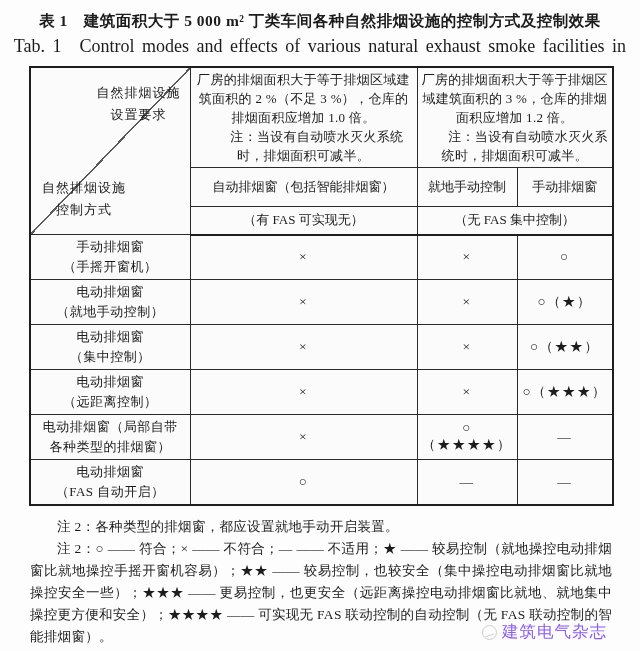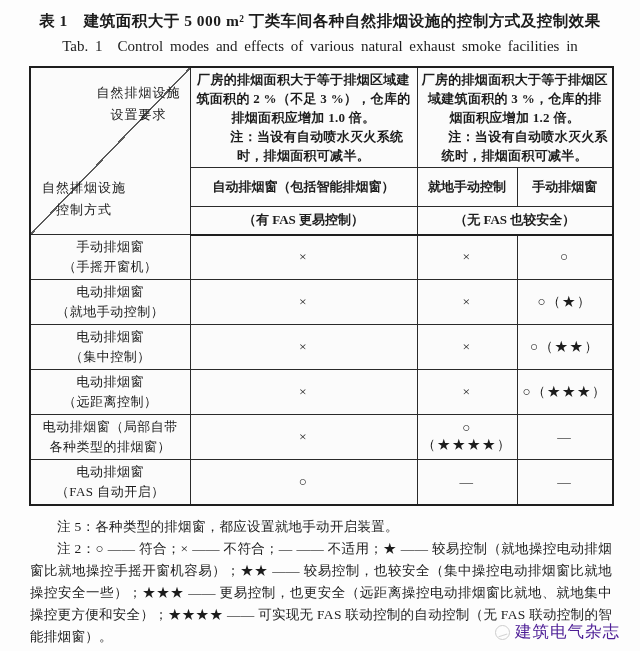--- a/index.html
+++ b/index.html
@@ -22,21 +22,21 @@
   .title-zh {
     padding-top: 10px;
     text-align: center;
     font-weight: bold;
     font-size: 15.5px;
     letter-spacing: 0.5px;
     line-height: 22px;
   }
   .title-en {
     text-align: center;
-    font-size: 15px;
+    font-size: 18px;
     line-height: 21px;
     word-spacing: 3px;
   }
   .title-en.first { margin-top: 4px; }
 
   
   table.smoke {
     border-collapse: collapse;
     table-layout: fixed;
     width: 583px;
@@ -50,21 +50,21 @@
     vertical-align: middle;
     padding: 2px 4px;
     background: #fbfbfb;
   }
   tr.r-desc  { height: 98px; }
   tr.r-types { height: 39px; }
   tr.r-fas   { height: 28px; }
   tr.r-body  { height: 43px; }
   tr.r-fas td { border-bottom: 2px solid #1e1e1e; }
 
-  td.hd { background: #e3e3e3; font-weight: bold; }
+  td.hd { background: #e3e3e3; }
   td.desc {
     text-align: justify;
     padding: 5px 8px 4px 9px;
     line-height: 19px;
     letter-spacing: 0.3px;
   }
   td.corner {
     position: relative;
     padding: 0;
     background: #e3e3e3;
@@ -95,23 +95,23 @@
     font-size: 13.5px;
     line-height: 22px;
     text-align: justify;
     letter-spacing: 0.3px;
   }
   .notes p { margin: 0; text-indent: 2em; }
 
   
   .watermark {
     position: absolute;
-    right: 20px; bottom: 8px;
+    right: 33px; bottom: 8px;
     display: flex; align-items: center; gap: 5px;
-    color: #4c1d95;
+    color: #8b5cf6;
     font-size: 16.5px;
     letter-spacing: 1px;
   }
   .wm-icon {
     display: inline-block;
     width: 15px; height: 15px;
     border: 1.6px solid #cdcdcd;
     border-radius: 50%;
     position: relative;
   }
@@ -152,22 +152,22 @@
 　　注：当设有自动喷水灭火系统时，排烟面积可减半。</td>
         <td class="hd desc preline" colspan="2">厂房的排烟面积大于等于排烟区域建筑面积的 3 %，仓库的排烟面积应增加 1.2 倍。
 　　注：当设有自动喷水灭火系统时，排烟面积可减半。</td>
       </tr>
       <tr class="r-types">
         <td class="hd">自动排烟窗（包括智能排烟窗）</td>
         <td class="hd">就地手动控制</td>
         <td class="hd">手动排烟窗</td>
       </tr>
       <tr class="r-fas">
-        <td class="hd">（有 FAS 更易控制）</td>
-        <td class="hd" colspan="2">（无 FAS 也较安全）</td>
+        <td class="hd">（有 FAS 可实现无）</td>
+        <td class="hd" colspan="2">（无 FAS 集中控制）</td>
       </tr>
 
       <tr class="r-body">
         <td class="rowlabel preline">手动排烟窗
 （手摇开窗机）</td>
         <td class="val">×</td>
         <td class="val">×</td>
         <td class="val">○</td>
       </tr>
       <tr class="r-body">
@@ -202,21 +202,21 @@
         <td class="rowlabel preline">电动排烟窗
 （FAS 自动开启）</td>
         <td class="val">○</td>
         <td class="val">—</td>
         <td class="val">—</td>
       </tr>
     </tbody>
   </table>
 
   <div class="notes">
-    <p>注 5：各种类型的排烟窗，都应设置就地手动开启装置。</p>
+    <p>注 2：各种类型的排烟窗，都应设置就地手动开启装置。</p>
     <p>注 2：○ —— 符合；× —— 不符合；— —— 不适用；★ —— 较易控制（就地操控电动排烟窗比就地操控手摇开窗机容易）；★★ —— 较易控制，也较安全（集中操控电动排烟窗比就地操控安全一些）；★★★ —— 更易控制，也更安全（远距离操控电动排烟窗比就地、就地集中操控更方便和安全）；★★★★ —— 可实现无 FAS 联动控制的自动控制（无 FAS 联动控制的智能排烟窗）。</p>
   </div>
 
   <div class="watermark">
     <span class="wm-icon"></span>
     <span>建筑电气杂志</span>
   </div>
 
 </div>
 

